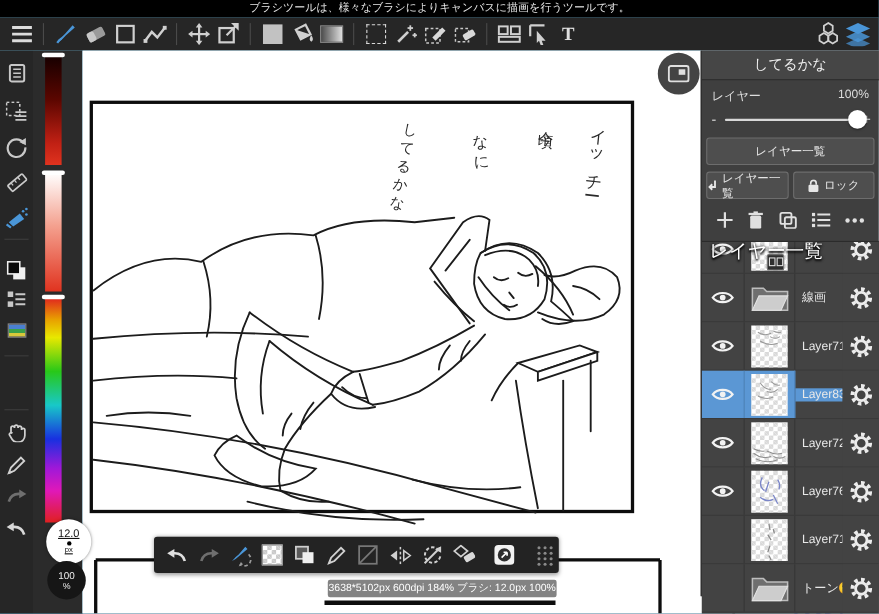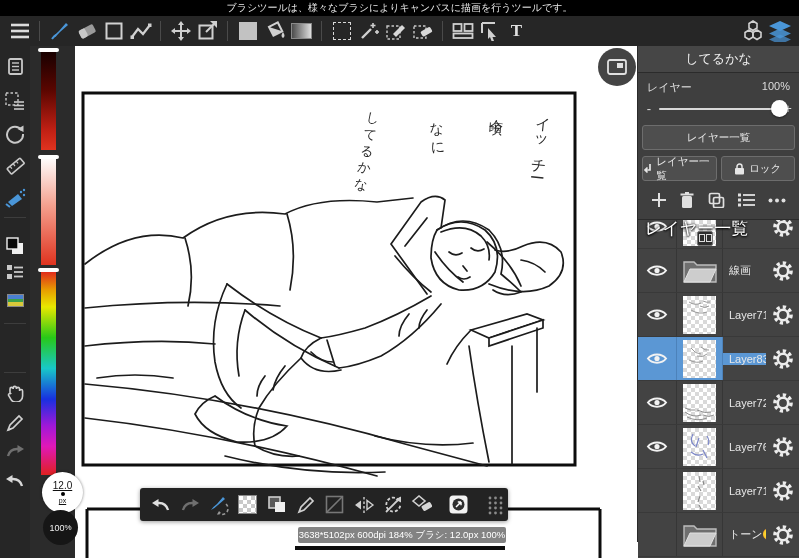--- a/index.html
+++ b/index.html
@@ -24,21 +24,21 @@
   .colorcol{position:absolute;left:30px;top:46px;width:45px;height:512px;background:#2b2b2b;}
   .cstrip{position:absolute;left:11px;width:15px;}
   .chandle{position:absolute;left:8px;width:21px;height:4px;background:#fff;border-radius:2px;z-index:3;}
   .sizecircle{position:absolute;left:12px;top:426px;width:41px;height:41px;border-radius:50%;
               background:#fff;z-index:5;display:flex;flex-direction:column;align-items:center;justify-content:center;
               color:#111;box-shadow:0 0 3px rgba(0,0,0,.5);text-decoration:underline;}
   .sizecircle .v{font-size:10px;line-height:10px;}
   .sizecircle .dot{width:4px;height:4px;border-radius:50%;background:#000;margin:1px 0;}
   .sizecircle .u{font-size:7px;line-height:7px;}
   .opcircle{position:absolute;left:13px;top:464px;width:35px;height:35px;border-radius:50%;
-            background:#161616;z-index:5;display:flex;align-items:center;justify-content:center;color:#eee;}
+            background:#161616;z-index:5;display:flex;flex-direction:column;align-items:center;justify-content:center;color:#eee;}
   .opcircle .v{font-size:9px;line-height:10px;}
   .opcircle .u{font-size:8px;line-height:9px;}
   
   .canvas{position:absolute;left:75px;top:46px;width:724px;height:512px;background:#fff;overflow:hidden;}
   .sketchsvg{position:absolute;left:0;top:0;}
   .hw{position:absolute;writing-mode:vertical-rl;color:#2a2a2a;font-size:15px;letter-spacing:4px;
       font-family:"Liberation Sans",sans-serif;}
   .minimap{position:absolute;left:523px;top:2px;width:38px;height:38px;border-radius:50%;
            background:rgba(52,52,52,.92);display:flex;align-items:center;justify-content:center;}
   

